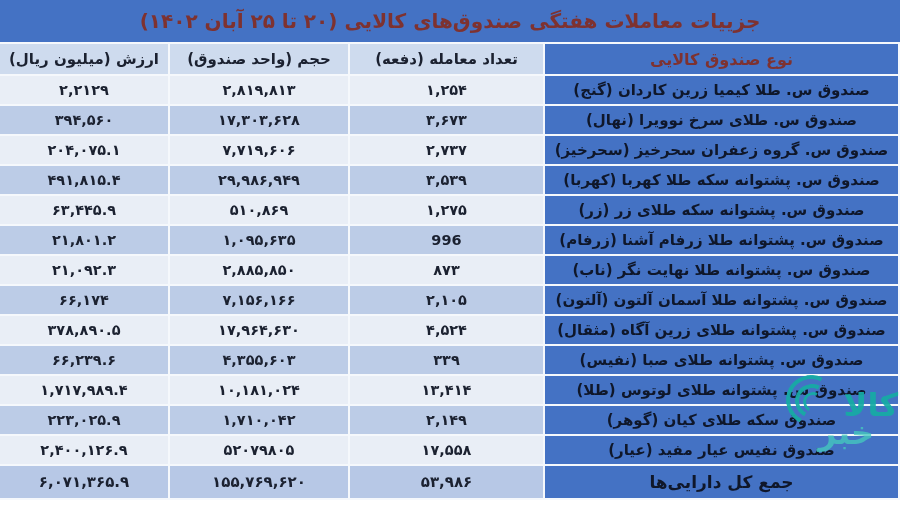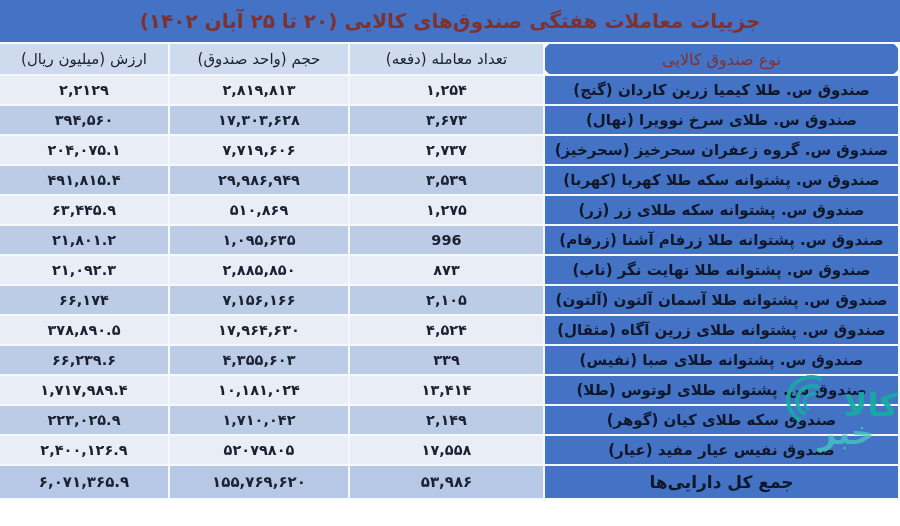--- a/index.html
+++ b/index.html
@@ -16,23 +16,23 @@
     font-size:20px;font-weight:bold;text-align:center;line-height:42px;
     white-space:nowrap;
   }
   table{
     width:900px;border-collapse:collapse;table-layout:fixed;direction:rtl;
   }
   th,td{
     border:2px solid var(--border);text-align:center;vertical-align:middle;
     overflow:hidden;white-space:nowrap;
   }
-  thead th{height:32px;font-size:15px;font-weight:normal;color:var(--ink);
+  thead th{height:32px;font-size:15px;font-weight:bold;color:var(--ink);
     background:var(--header-bg);}
-  thead th.fund-h{background:var(--blue);color:var(--maroon);font-size:16px;border-radius:10px;}
+  thead th.fund-h{background:var(--blue);color:var(--maroon);font-size:16px;}
   tbody td{height:30px;}
   .fund-cell{
     background:var(--blue);color:#0f172a;font-weight:bold;font-size:15px;
   }
   .num-cell{
     direction:ltr;font-weight:bold;font-size:14.5px;color:var(--ink);
   }
   tbody tr:nth-child(odd) .num-cell{background:var(--row-light);}
   tbody tr:nth-child(even) .num-cell{background:var(--row-dark);}
   tfoot td{height:34px;}

